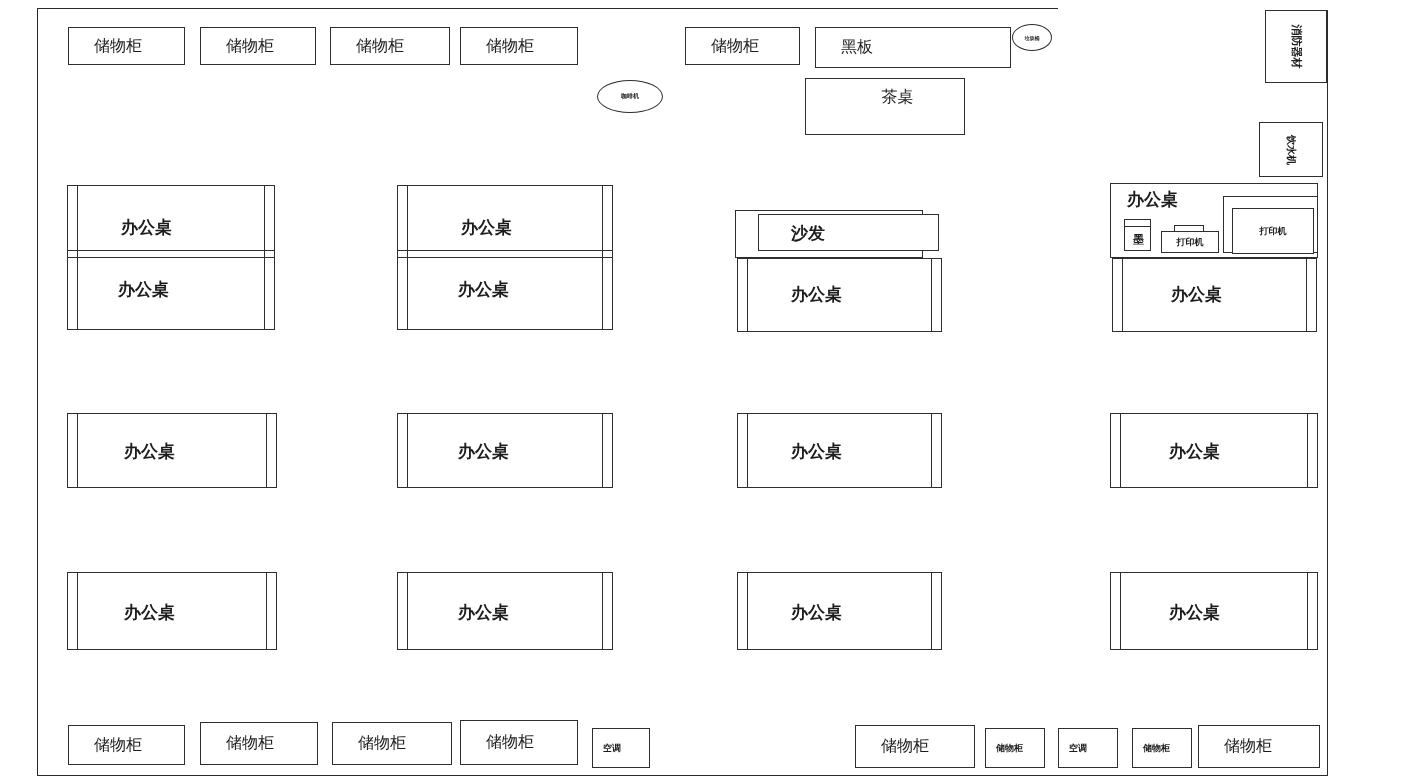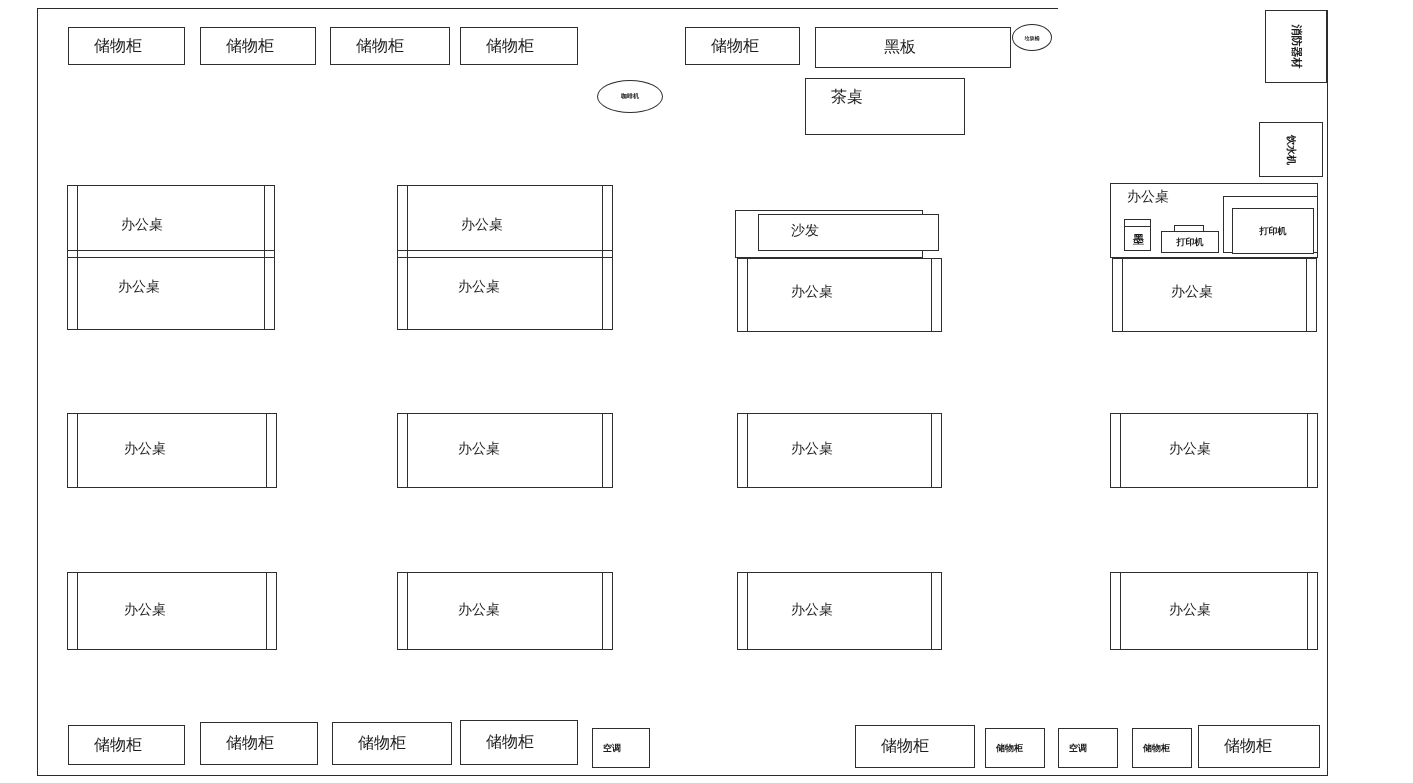--- a/index.html
+++ b/index.html
@@ -10,32 +10,32 @@
   .wall{position:absolute;background:#2b2b2b;}
   .box{
     position:absolute;border:1px solid #2e2e2e;background:#fff;
     display:flex;align-items:center;box-sizing:border-box;
   }
   .box .lbl{white-space:nowrap;}
   .cab{font-size:16px;}
   .cab .lbl{padding-left:25px;}
   .smallcab{font-size:9px;font-weight:bold;}
   .smallcab .lbl{padding-left:10px;}
-  .toplbl{align-items:flex-start;}
+  .toplbl{align-items:flex-start;justify-content:center;}
   .ellipse{
     position:absolute;border:1px solid #2e2e2e;border-radius:50%;background:#fff;
     display:flex;align-items:center;justify-content:center;text-align:center;
     font-weight:bold;box-sizing:border-box;
   }
   .deskgroup{position:absolute;border:1px solid #2e2e2e;background:#fff;box-sizing:border-box;}
   .vline{position:absolute;top:0;bottom:0;width:0;border-left:1px solid #2e2e2e;}
   .vline.l{left:9px;}
   .vline.r{right:9px;}
   .hdivider{position:absolute;left:0;right:0;height:6px;border-top:1px solid #2e2e2e;border-bottom:1px solid #2e2e2e;}
-  .desklbl{position:absolute;font-size:14px;white-space:nowrap;}
+  .desklbl{position:absolute;font-size:17px;white-space:nowrap;font-weight:bold;}
   .vbox{display:flex;align-items:center;justify-content:center;}
   .vtext{transform:rotate(90deg);white-space:nowrap;font-weight:bold;}
   .printerlbl{font-size:9px;font-weight:bold;}
   .inner{position:absolute;border:1px solid #2e2e2e;box-sizing:border-box;background:#fff;}
 </style>
 </head>
 <body>
 
 <div id="canvas">
 
@@ -53,21 +53,21 @@
   <div class="box cab" style="left:330px;top:27px;width:120px;height:38px;">
     <span class="lbl">储物柜</span>
     </div>
   <div class="box cab" style="left:460px;top:27px;width:118px;height:38px;">
     <span class="lbl">储物柜</span>
     </div>
   <div class="box cab" style="left:685px;top:27px;width:115px;height:38px;">
     <span class="lbl">储物柜</span>
     </div>
 
-  <div class="box cab" style="left:815px;top:27px;width:196px;height:41px;padding-left:43px;">
+  <div class="box cab" style="left:815px;top:27px;width:196px;height:41px;">
     <span class="lbl">黑板</span>
     </div>
   <div class="box cab toplbl" style="left:805px;top:78px;width:160px;height:57px;">
     <span class="lbl" style="padding-top:8px;">茶桌</span>
     </div>
 
   <div class="ellipse" style="left:1012px;top:24px;width:40px;height:27px;font-size:5px;">
     <span>垃圾桶</span>
     </div>
   <div class="ellipse" style="left:597px;top:80px;width:66px;height:33px;font-size:6px;">

